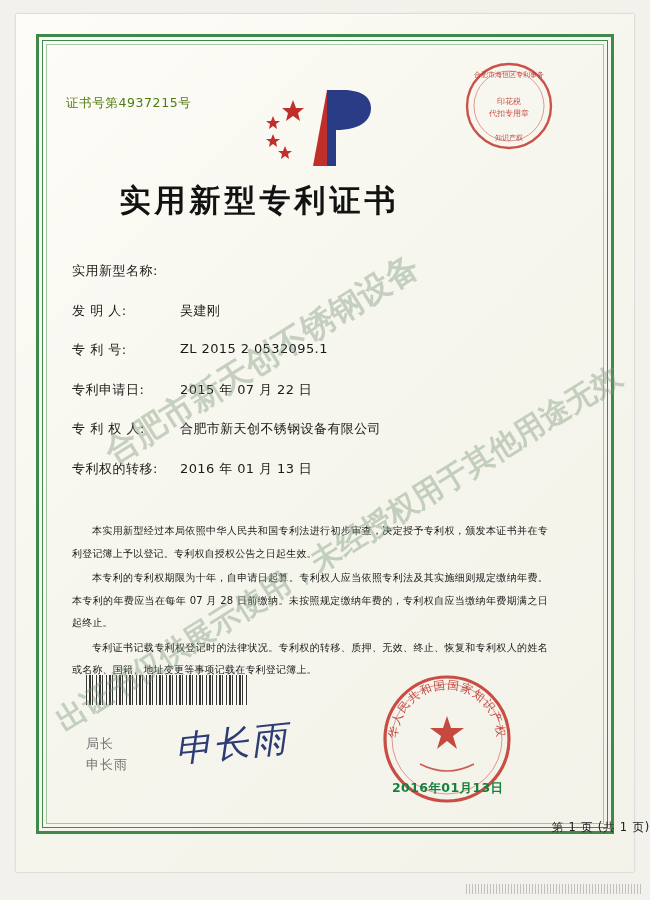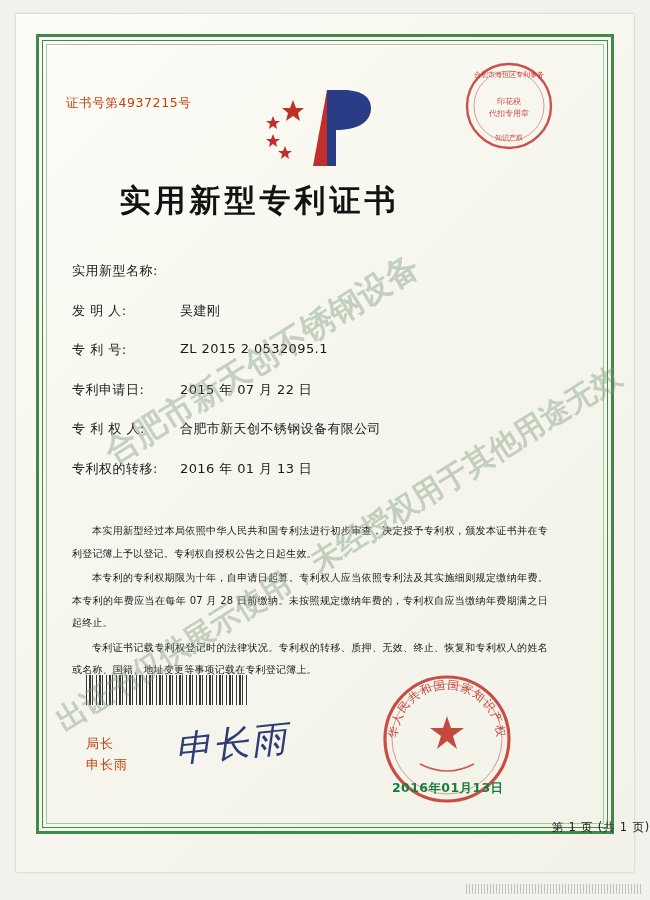--- a/index.html
+++ b/index.html
@@ -56,21 +56,21 @@
     width: 558px; height: 780px;
     border: 1px solid rgba(63,138,74,0.45);
     box-sizing: border-box;
   }
 
   
   .cert-no {
     position: absolute;
     left: 66px; top: 95px;
     font-size: 12.5px;
-    color: #c2410c;
+    color: #4d7c0f;
     letter-spacing: 0.6px;
     white-space: nowrap;
   }
 
   
   .logo {
     position: absolute;
     left: 257px; top: 82px;
     width: 128px; height: 92px;
   }
@@ -139,21 +139,21 @@
       #fbfaf5 7px, #fbfaf5 10px
     );
     opacity: 0.88;
   }
 
   
   .sig-block {
     position: absolute;
     left: 86px; top: 733px;
     font-size: 13px;
-    color: #c2410c;
+    color: #737373;
     line-height: 21px;
     letter-spacing: 1px;
   }
   .sig-hand {
     position: absolute;
     left: 175px; top: 720px;
     font-family: "DejaVu Serif", "Liberation Serif", serif;
     font-size: 36px;
     font-style: italic;
     color: #1c2d6b;

